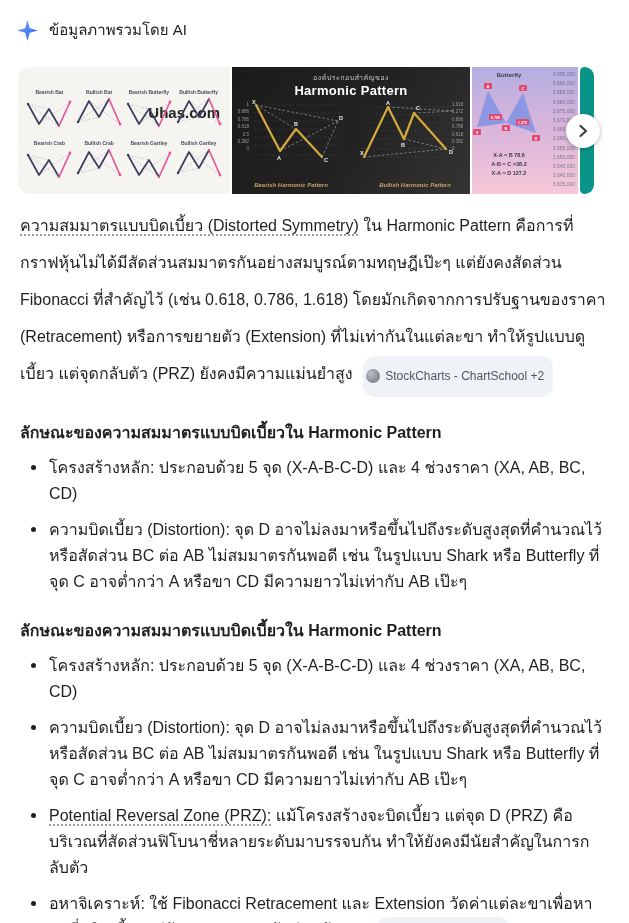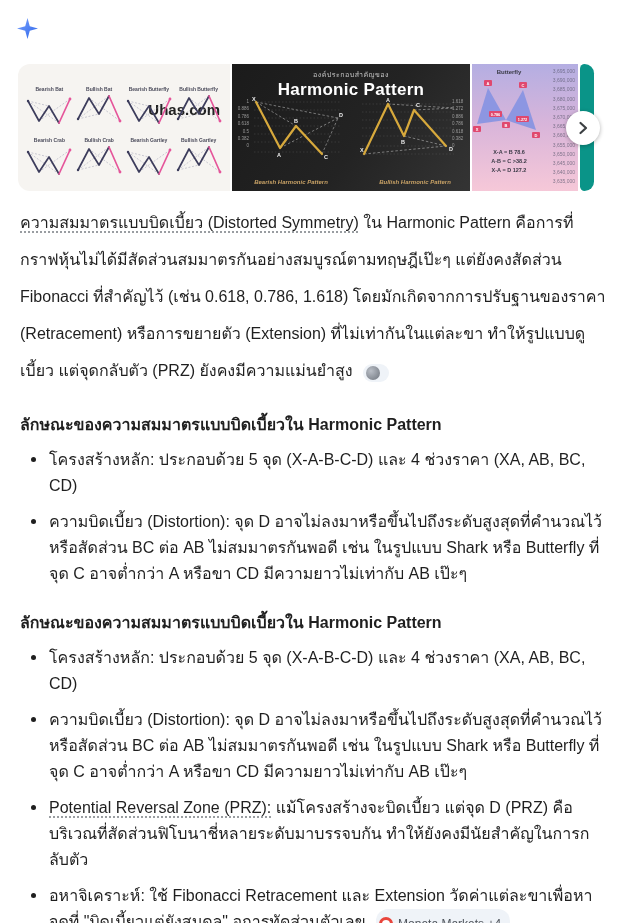--- a/index.html
+++ b/index.html
@@ -26,21 +26,21 @@
     display:grid; grid-template-columns:repeat(4,1fr); grid-template-rows:1fr 1fr; column-gap:3px; row-gap:2px; }
   .mini-cell { display:flex; flex-direction:column; align-items:center; }
   .mini-cell .mlabel { font-size:5px; font-weight:700; color:#4a4a5a; line-height:7px; white-space:nowrap; }
   .mini-cell svg { width:46px; height:34px; }
   .navy { stroke:#3d3d5c; stroke-width:1.7; fill:none; stroke-linecap:round; stroke-linejoin:round; }
   .pinkline { stroke:#e5559a; stroke-width:1.7; fill:none; stroke-linecap:round; }
   .thinline { stroke:#9b9bb0; stroke-width:.5; stroke-dasharray:2 1.6; fill:none; }
 
   .t2 .head { position:absolute; top:5px; left:0; width:100%; text-align:center; }
   .t2 .head .th { font-size:7px; color:#c9c9c9; letter-spacing:.5px; }
-  .t2 .head .en { font-size:17px; font-weight:800; color:#ffffff; letter-spacing:.3px; }
+  .t2 .head .en { font-size:13px; font-weight:800; color:#ffffff; letter-spacing:.3px; }
   .chartL { position:absolute; left:8px; top:32px; }
   .chartR { position:absolute; left:126px; top:32px; }
   .gold { stroke:#d7a93c; stroke-width:2.2; fill:none; stroke-linecap:round; stroke-linejoin:round; }
   .wdash { stroke:#cfcfcf; stroke-width:.5; stroke-dasharray:2.5 2; fill:none; }
   .grid { stroke:#5a5a5a; stroke-width:.4; stroke-dasharray:1.5 2; }
   .ptxt { font-size:5.5px; fill:#eeeeee; font-weight:700; }
   .axisL, .axisR { position:absolute; font-size:4.5px; line-height:7.4px; color:#9a9a9a; white-space:pre-line; }
   .axisL { left:3px; top:34px; text-align:right; width:14px; }
   .axisR { right:3px; top:34px; width:15px; }
   .capL, .capR { position:absolute; bottom:6px; width:118px; text-align:center;
@@ -103,20 +103,21 @@
       <stop offset="0" stop-color="#7ba4ff"></stop>
         <stop offset="1" stop-color="#2b63e8"></stop>
     </linearGradient>
   </defs>
 </svg>
 
 <div class="ai-header">
   <svg width="21" height="21" viewBox="0 0 24 24">
     <path d="M12 0 L14.6 9.4 L24 12 L14.6 14.6 L12 24 L9.4 14.6 L0 12 L9.4 9.4 Z" fill="url(#sparkgrad)"></path>
   </svg>
+  <span class="title">ข้อมูลภาพรวมโดย AI</span>
 </div>
 
 <div class="carousel">
 
   <div class="thumb t1">
     <span class="uhas-mark">Uhas.com</span>
     <div class="mini-grid">
       <div class="mini-cell">
         <span class="mlabel">Bearish Bat</span>
         <svg viewBox="0 0 46 34">
@@ -271,20 +272,21 @@
     </svg>
   </button>
 </div>
 
 <div class="content">
 
   <p class="para">
     <span class="dotted-link">ความสมมาตรแบบบิดเบี้ยว (Distorted Symmetry)</span><span> ใน Harmonic Pattern คือการที่กราฟหุ้นไม่ได้มีสัดส่วนสมมาตรกันอย่างสมบูรณ์ตามทฤษฎีเป๊ะๆ แต่ยังคงสัดส่วน Fibonacci ที่สำคัญไว้ (เช่น 0.618, 0.786, 1.618) โดยมักเกิดจากการปรับฐานของราคา (Retracement) หรือการขยายตัว (Extension) ที่ไม่เท่ากันในแต่ละขา ทำให้รูปแบบดูเบี้ยว แต่จุดกลับตัว (PRZ) ยังคงมีความแม่นยำสูง</span>
     <span class="chip">
       <span class="chip-ic ic-stockcharts"></span>
+      <span>StockCharts - ChartSchool +2</span>
     </span>
   </p>
 
   <h2 class="sec">ลักษณะของความสมมาตรแบบบิดเบี้ยวใน Harmonic Pattern</h2>
   <div class="bullets">
     <div class="bullet">
       <span class="dot"></span>
       <span class="btext"><span class="lead">โครงสร้างหลัก:</span><span> ประกอบด้วย 5 จุด (X-A-B-C-D) และ 4 ช่วงราคา (XA, AB, BC, CD)</span></span>
     </div>
     <div class="bullet">

